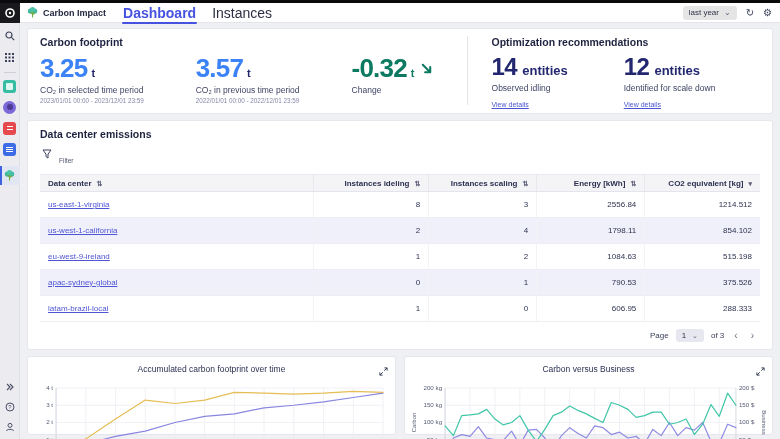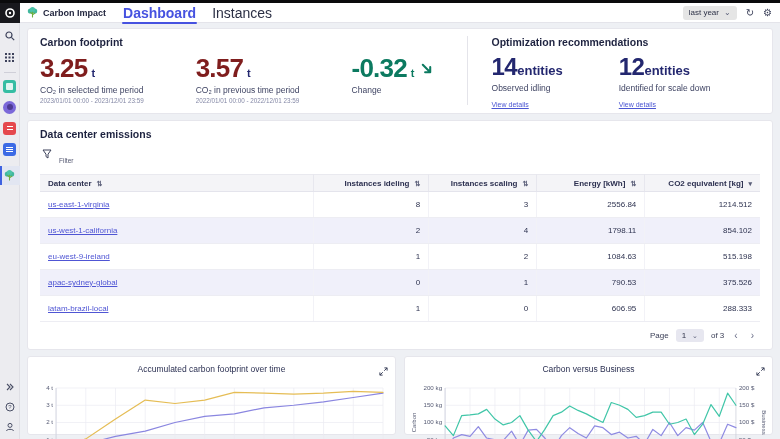--- a/index.html
+++ b/index.html
@@ -38,29 +38,29 @@
 
   
   .content { flex:1; padding:5px 7px 4px; display:flex; flex-direction:column; gap:6px; min-height:0; }
   .card { background:#fff; border:1px solid #e6e6ec; border-radius:3px; }
   h2.sec-title { font-size:10.5px; font-weight:700; color:#1e2340; }
 
   
   .kpi-card { display:flex; padding:7px 14px 8px 12px; height:86px; flex-shrink:0; }
   .kpi-row { display:flex; gap:52px; margin-top:7px; }
   .kpi .bigline { display:flex; align-items:baseline; }
-  .kpi .num { font-size:26px; font-weight:700; color:#7f1d1d; letter-spacing:-0.8px; line-height:1; }
+  .kpi .num { font-size:26px; font-weight:700; color:#3b82f6; letter-spacing:-0.8px; line-height:1; }
   .kpi .unit { font-size:11px; font-weight:700; color:#23276f; margin-left:4px; }
   .kpi.neg .num, .kpi.neg .unit { color:#0c7a60; }
   .kpi .lbl { font-size:8.5px; color:#3f4463; margin-top:4px; }
   .kpi .per { font-size:6.3px; color:#8488a6; margin-top:2px; }
   .trend-svg { margin-left:5px; align-self:center; }
   .vdiv { width:1px; background:#e4e4ea; margin:0 24px 0 34px; }
   .opt-row { display:flex; gap:56px; margin-top:7px; }
-  .opt .bigline { display:flex; align-items:baseline; }
+  .opt .bigline { display:flex; align-items:baseline; gap:5px; }
   .opt .num { font-size:24px; font-weight:700; color:#23276f; letter-spacing:-0.5px; line-height:1; }
   .opt .unit { font-size:13px; font-weight:700; color:#23276f; }
   .opt .lbl { font-size:8.5px; color:#3f4463; margin-top:4px; }
   .opt a { font-size:7px; color:#4a55d2; text-decoration:underline; display:inline-block; margin-top:3px; }
 
   
   .table-card { padding:7px 12px 4px; flex-shrink:0; }
   .filter-row { display:flex; align-items:flex-end; gap:7px; margin:5px 0 8px 2px; }
   .funnel { padding-bottom:3px; }
   .filter-field { display:flex; flex-direction:column; }

